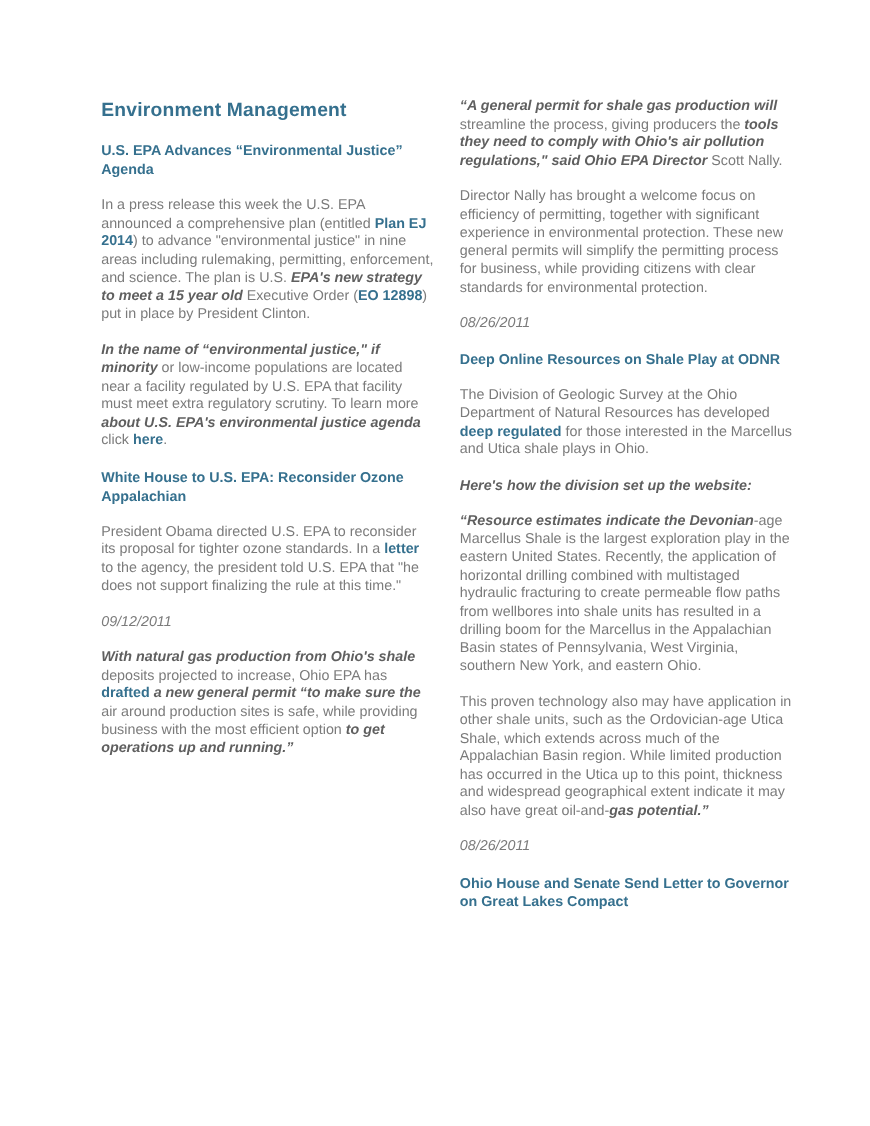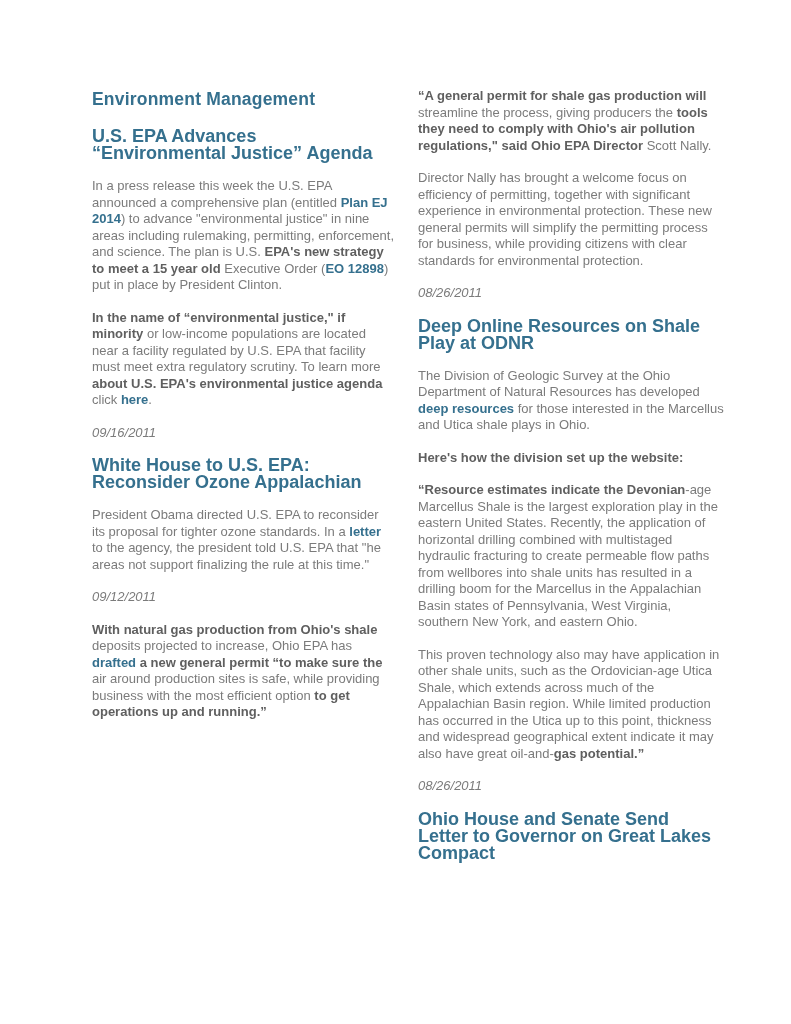--- a/index.html
+++ b/index.html
@@ -35,50 +35,49 @@
   .page-title {
     color: var(--accent);
     font-size: 17.5px;
     font-weight: bold;
     line-height: 22px;
     margin-bottom: 18px;
     letter-spacing: 0.2px;
   }
   .heading {
     color: var(--accent);
-    font-size: 18px;
+    font-size: 13px;
     font-weight: bold;
     line-height: 17px;
   }
   .date { font-style: italic; }
   .para { }
   .run-n { }
-  .run-b { font-weight: bold; color: var(--bold); }
+  .run-b { font-weight: bold; color: var(--bold); font-style: italic; }
   .run-l { font-weight: bold; color: var(--accent); cursor: pointer; }
 </style>
 </head>
 <body>
 
 <div class="page">
   <div class="col col-left">
       <div class="b page-title">Environment Management</div>
       <div class="b heading">U.S. EPA Advances “Environmental Justice” Agenda</div>
       <div class="b para"><span class="run-n">In a press release this week the U.S. EPA announced a comprehensive plan (entitled </span><span class="run-l">Plan EJ 2014</span><span class="run-n">) to advance "environmental justice" in nine areas including rulemaking, permitting, enforcement, and science.  The plan is U.S. </span><span class="run-b">EPA's new strategy to meet a 15 year old </span><span class="run-n">Executive Order (</span><span class="run-l">EO 12898</span><span class="run-n">) put in place by President Clinton.</span></div>
       <div class="b para"><span class="run-b">In the name of “environmental justice," if minority </span><span class="run-n">or low-income populations are located near a facility regulated by U.S. EPA that facility must meet extra regulatory scrutiny. To learn more </span><span class="run-b">about U.S. EPA's environmental justice agenda </span><span class="run-n">click </span><span class="run-l">here</span><span class="run-n">.</span></div>
-      <div class="b date">09/16/2011</div>
       <div class="b heading">White House to U.S. EPA: Reconsider Ozone Appalachian</div>
-      <div class="b para"><span class="run-n">President Obama directed U.S. EPA to reconsider its proposal for tighter ozone standards.  In a </span><span class="run-l">letter</span><span class="run-n"> to the agency,  the president told U.S. EPA that "he areas not support finalizing the rule at this time."</span></div>
+      <div class="b para"><span class="run-n">President Obama directed U.S. EPA to reconsider its proposal for tighter ozone standards.  In a </span><span class="run-l">letter</span><span class="run-n"> to the agency,  the president told U.S. EPA that "he does not support finalizing the rule at this time."</span></div>
       <div class="b date">09/12/2011</div>
       <div class="b para"><span class="run-b">With natural gas production from Ohio's shale </span><span class="run-n">deposits projected to increase, Ohio EPA has </span><span class="run-l">drafted</span><span class="run-b"> a new general permit “to make sure the </span><span class="run-n">air around production sites is safe, while providing business with the most efficient option </span><span class="run-b">to get operations up and running.”</span></div>
     </div>
   <div class="col col-right">
       <div class="b para"><span class="run-b">“A general permit for shale gas production will </span><span class="run-n">streamline the process, giving producers the </span><span class="run-b">tools they need to comply with Ohio's air pollution regulations," said Ohio EPA Director </span><span class="run-n">Scott Nally.</span></div>
       <div class="b para"><span class="run-n">Director Nally has brought a welcome focus on efficiency of permitting, together with significant experience in environmental protection.  These new general permits will simplify the permitting process for business, while providing citizens with clear standards for environmental protection.</span></div>
       <div class="b date">08/26/2011</div>
       <div class="b heading">Deep Online Resources on Shale Play at ODNR</div>
-      <div class="b para"><span class="run-n">The Division of Geologic Survey at the Ohio Department of Natural Resources has developed </span><span class="run-l">deep resources</span><span class="run-n"> for those interested in the Marcellus and Utica shale plays in Ohio.</span></div>
+      <div class="b para"><span class="run-n">The Division of Geologic Survey at the Ohio Department of Natural Resources has developed </span><span class="run-l">deep regulated</span><span class="run-n"> for those interested in the Marcellus and Utica shale plays in Ohio.</span></div>
       <div class="b para"><span class="run-b">Here's how the division set up the website:</span></div>
       <div class="b para"><span class="run-b">“Resource estimates indicate the Devonian</span><span class="run-n">-age Marcellus Shale is the largest exploration play in the eastern United States.  Recently, the application of horizontal drilling combined with multistaged hydraulic fracturing to create permeable flow paths from wellbores into shale units has resulted in a drilling boom for the Marcellus in the Appalachian Basin states of Pennsylvania, West Virginia, southern New York, and eastern Ohio.</span></div>
       <div class="b para"><span class="run-n">This proven technology also may have application in other shale units, such as the Ordovician-age Utica Shale, which extends across much of the Appalachian Basin region.  While limited production has occurred in the Utica up to this point, thickness and widespread geographical extent indicate it may also have great oil-and-</span><span class="run-b">gas potential.”</span></div>
       <div class="b date">08/26/2011</div>
       <div class="b heading">Ohio House and Senate Send Letter to Governor on Great Lakes Compact</div>
     </div>
 </div>
 
 </body></html>

